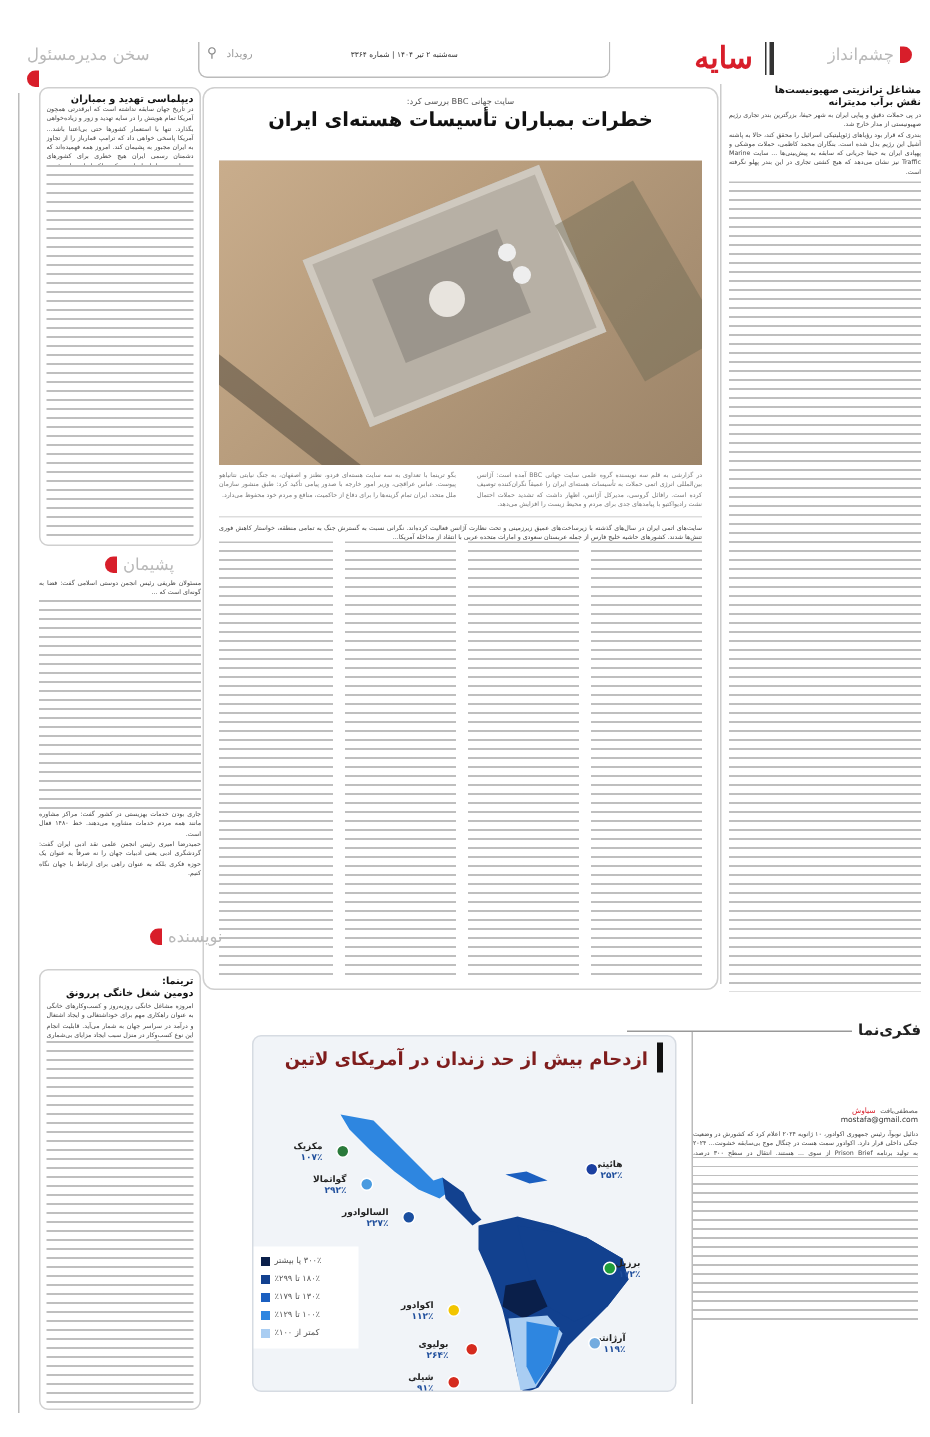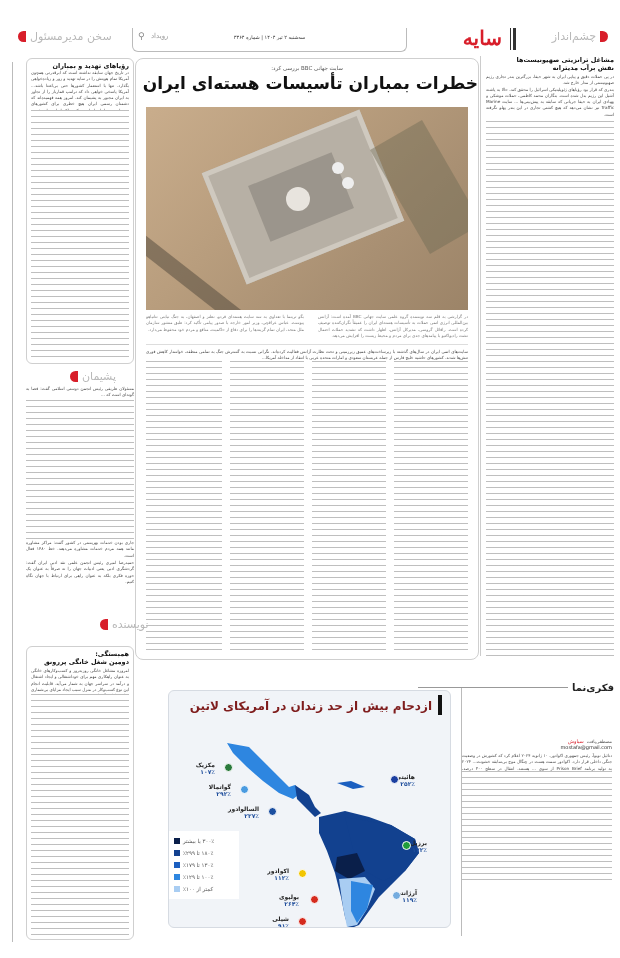--- a/index.html
+++ b/index.html
@@ -27,38 +27,38 @@
   <div class="abs" style="right:109px;top:2px;width:1px;height:22px;background:#333;"></div>
 
   <div class="abs" style="right:118px;top:0;font-size:20px;color:#d81e2a;font-weight:bold;font-family:'DejaVu Serif',serif;">سایه</div>
 
   <div class="abs" style="left:132px;right:213px;top:2px;height:24px;border:1px solid #bbb;border-top:none;border-radius:0 0 6px 6px;">
     <span class="abs" style="left:50%;transform:translateX(-50%);top:6px;font-size:5px;color:#333;white-space:nowrap;">سه‌شنبه ۲ تیر ۱۴۰۴ | شماره ۳۳۶۴</span>
     <span class="abs" style="left:18px;top:4px;font-size:7px;color:#999;">رویداد</span>
     <span class="abs" style="left:5px;top:3px;font-size:9px;color:#888;">⚲</span>
   </div>
 
-  <div class="abs sec-head" style="left:18px;top:4px;flex-direction:row;">
+  <div class="abs sec-head" style="left:18px;top:4px;flex-direction:column;align-items:flex-end;">
     <span>سخن مدیرمسئول</span>
     <span class="red-tab left"></span>
   </div>
 </div>
 
 <div class="abs" style="right:6px;top:56px;width:128px;height:604px;">
   <div class="bold-h">مشاغل ترانزیتی صهیونیست‌ها</div>
   <div class="bold-h">نقش برآب مدیترانه</div>
   <div class="col-text" style="margin-top:2px;">در پی حملات دقیق و پیاپی ایران به شهر حیفا، بزرگترین بندر تجاری رژیم صهیونیستی از مدار خارج شد.</div>
   <div class="col-text">بندری که قرار بود رؤیاهای ژئوپلیتیکی اسرائیل را محقق کند، حالا به پاشنه آشیل این رژیم بدل شده است. بنگاران محمد کاظمی، حملات موشکی و پهپادی ایران به حیفا جریانی که سابقه به پیش‌بینی‌ها ... سایت Marine Traffic نیز نشان می‌دهد که هیچ کشتی تجاری در این بندر پهلو نگرفته است.</div>
   <div class="lines" style="height:540px;margin-top:3px;"></div>
 </div>
 <div class="abs" style="left:480px;top:56px;width:1px;height:600px;background:#ccc;"></div>
 
 <div class="abs box" style="left:135px;top:58px;width:344px;height:602px;border-radius:8px;">
   <div class="abs" style="left:0;right:0;top:6px;text-align:center;font-size:5.5px;color:#555;">سایت جهانی BBC بررسی کرد:</div>
-  <div class="abs" style="left:0;right:0;top:14px;font-size:17px;font-weight:bold;color:#111;">خطرات بمباران تأسیسات هسته‌ای ایران</div>
+  <div class="abs" style="left:0;right:0;top:14px;text-align:center;font-size:13px;font-weight:bold;color:#111;">خطرات بمباران تأسیسات هسته‌ای ایران</div>
 
   <div class="abs" style="left:10px;top:48px;width:322px;height:203px;background:#b79b7e;overflow:hidden;">
     <div class="abs" style="left:0;top:0;width:100%;height:100%;background:linear-gradient(135deg,#c9ad8c 0%,#b89d7d 40%,#a99073 70%,#9c8468 100%);"></div>
     <div class="abs" style="left:72px;top:30px;width:170px;height:120px;background:#b7b0a5;transform:rotate(-22deg);border:5px solid #cfc9bf;"></div>
     <div class="abs" style="left:110px;top:60px;width:90px;height:60px;background:#9b958c;transform:rotate(-22deg);"></div>
     <div class="abs" style="left:140px;top:80px;width:24px;height:24px;border-radius:50%;background:#e8e4de;"></div>
     <div class="abs" style="left:186px;top:55px;width:12px;height:12px;border-radius:50%;background:#eee;"></div>
     <div class="abs" style="left:196px;top:70px;width:12px;height:12px;border-radius:50%;background:#eee;"></div>
     <div class="abs" style="left:250px;top:20px;width:60px;height:120px;background:#6f6a55;opacity:.45;transform:rotate(-30deg);"></div>
     <div class="abs" style="left:-20px;top:170px;width:140px;height:16px;background:#4e463a;opacity:.5;transform:rotate(38deg);"></div>
@@ -71,21 +71,21 @@
   <div class="abs" style="left:10px;right:10px;top:290px;height:300px;">
     <div class="col-text" style="height:12px;">سایت‌های اتمی ایران در سال‌های گذشته با زیرساخت‌های عمیق زیرزمینی و تحت نظارت آژانس فعالیت کرده‌اند. نگرانی نسبت به گسترش جنگ به تمامی منطقه، خواستار کاهش فوری تنش‌ها شدند. کشورهای حاشیه خلیج فارس از جمله عربستان سعودی و امارات متحده عربی با انتقاد از مداخله آمریکا...</div>
     <div class="abs lines" style="right:0;top:12px;width:74px;height:290px;"></div>
     <div class="abs lines" style="right:82px;top:12px;width:74px;height:290px;"></div>
     <div class="abs lines" style="right:164px;top:12px;width:74px;height:290px;"></div>
     <div class="abs lines" style="right:246px;top:12px;width:76px;height:290px;"></div>
   </div>
 </div>
 
 <div class="abs box" style="left:26px;top:58px;width:108px;height:306px;padding:3px 4px;">
-  <div class="bold-h">رؤیاهای تهدید و بمباران</div>
+  <div class="bold-h">دیپلماسی تهدید و بمباران</div>
   <div class="col-text" style="height:40px;">در تاریخ جهان سابقه نداشته است که ابرقدرتی همچون آمریکا تمام هویتش را در سایه تهدید و زور و زیاده‌خواهی بگذارد. تنها با استعمار کشورها حتی بی‌اعتنا باشد... آمریکا پاسخی خواهی داد که ترامپ قمارباز را از تجاوز به ایران مجبور به پشیمان کند. امروز همه فهمیده‌اند که دشمنان رسمی ایران هیچ خطری برای کشورهای همسایه و مسلمان ایجاد نمی‌کند، بلکه ایران برای تقویت همبستگی بین ملل و کشورهای اسلامی به جنگ با دشمن مشترک جهان اسلام رفته است.</div>
   <div class="lines" style="height:248px;"></div>
 </div>
 <div class="abs" style="left:12px;top:62px;width:1px;height:880px;background:#bbb;"></div>
 
 <div class="abs sec-head" style="left:70px;top:370px;flex-direction:row;">
   <span>پشیمان</span>
   <span class="red-tab left"></span>
 </div>
 <div class="abs" style="left:26px;top:386px;width:108px;height:210px;">
@@ -93,21 +93,21 @@
   <div class="lines" style="height:140px;"></div>
   <div class="col-text" style="height:20px;">جاری بودن خدمات بهزیستی در کشور گفت: مراکز مشاوره مانند همه مردم خدمات مشاوره می‌دهند. خط ۱۴۸۰ فعال است.</div>
   <div class="col-text" style="height:32px;">حمیدرضا امیری رئیس انجمن علمی نقد ادبی ایران گفت: گردشگری ادبی یعنی ادبیات جهان را نه صرفاً به عنوان یک حوزه فکری بلکه به عنوان راهی برای ارتباط با جهان نگاه کنیم.</div>
 </div>
 
 <div class="abs sec-head" style="left:100px;top:618px;flex-direction:row;">
   <span>نویسنده</span>
   <span class="red-tab left"></span>
 </div>
 <div class="abs box" style="left:26px;top:646px;width:108px;height:294px;padding:3px 4px;">
-  <div class="bold-h">همبستگی:</div>
+  <div class="bold-h">ترینما:</div>
   <div class="bold-h">دومین شغل خانگی پررونق</div>
   <div class="col-text" style="height:26px;margin-top:2px;">امروزه مشاغل خانگی روزبه‌روز و کسب‌وکارهای خانگی به عنوان راهکاری مهم برای خوداشتغالی و ایجاد اشتغال و درآمد در سراسر جهان به شمار می‌آید. قابلیت انجام این نوع کسب‌وکار در منزل سبب ایجاد مزایای بی‌شماری برای شاغلین آن‌ها می‌شود...</div>
   <div class="lines" style="height:244px;"></div>
 </div>
 
 <div class="abs" style="left:168px;top:690px;width:283px;height:238px;background:#f1f4f8;border:1px solid #d6dbe2;border-radius:6px;overflow:hidden;">
   <div class="abs" style="right:8px;top:4px;width:4px;height:20px;background:#111;"></div>
   <div class="abs" style="right:18px;top:8px;font-size:12px;font-weight:bold;color:#7f1d1d;">ازدحام بیش از حد زندان در آمریکای لاتین</div>
 
   <svg class="abs" style="left:0;top:30px;" width="283" height="208" viewBox="0 0 283 208">

